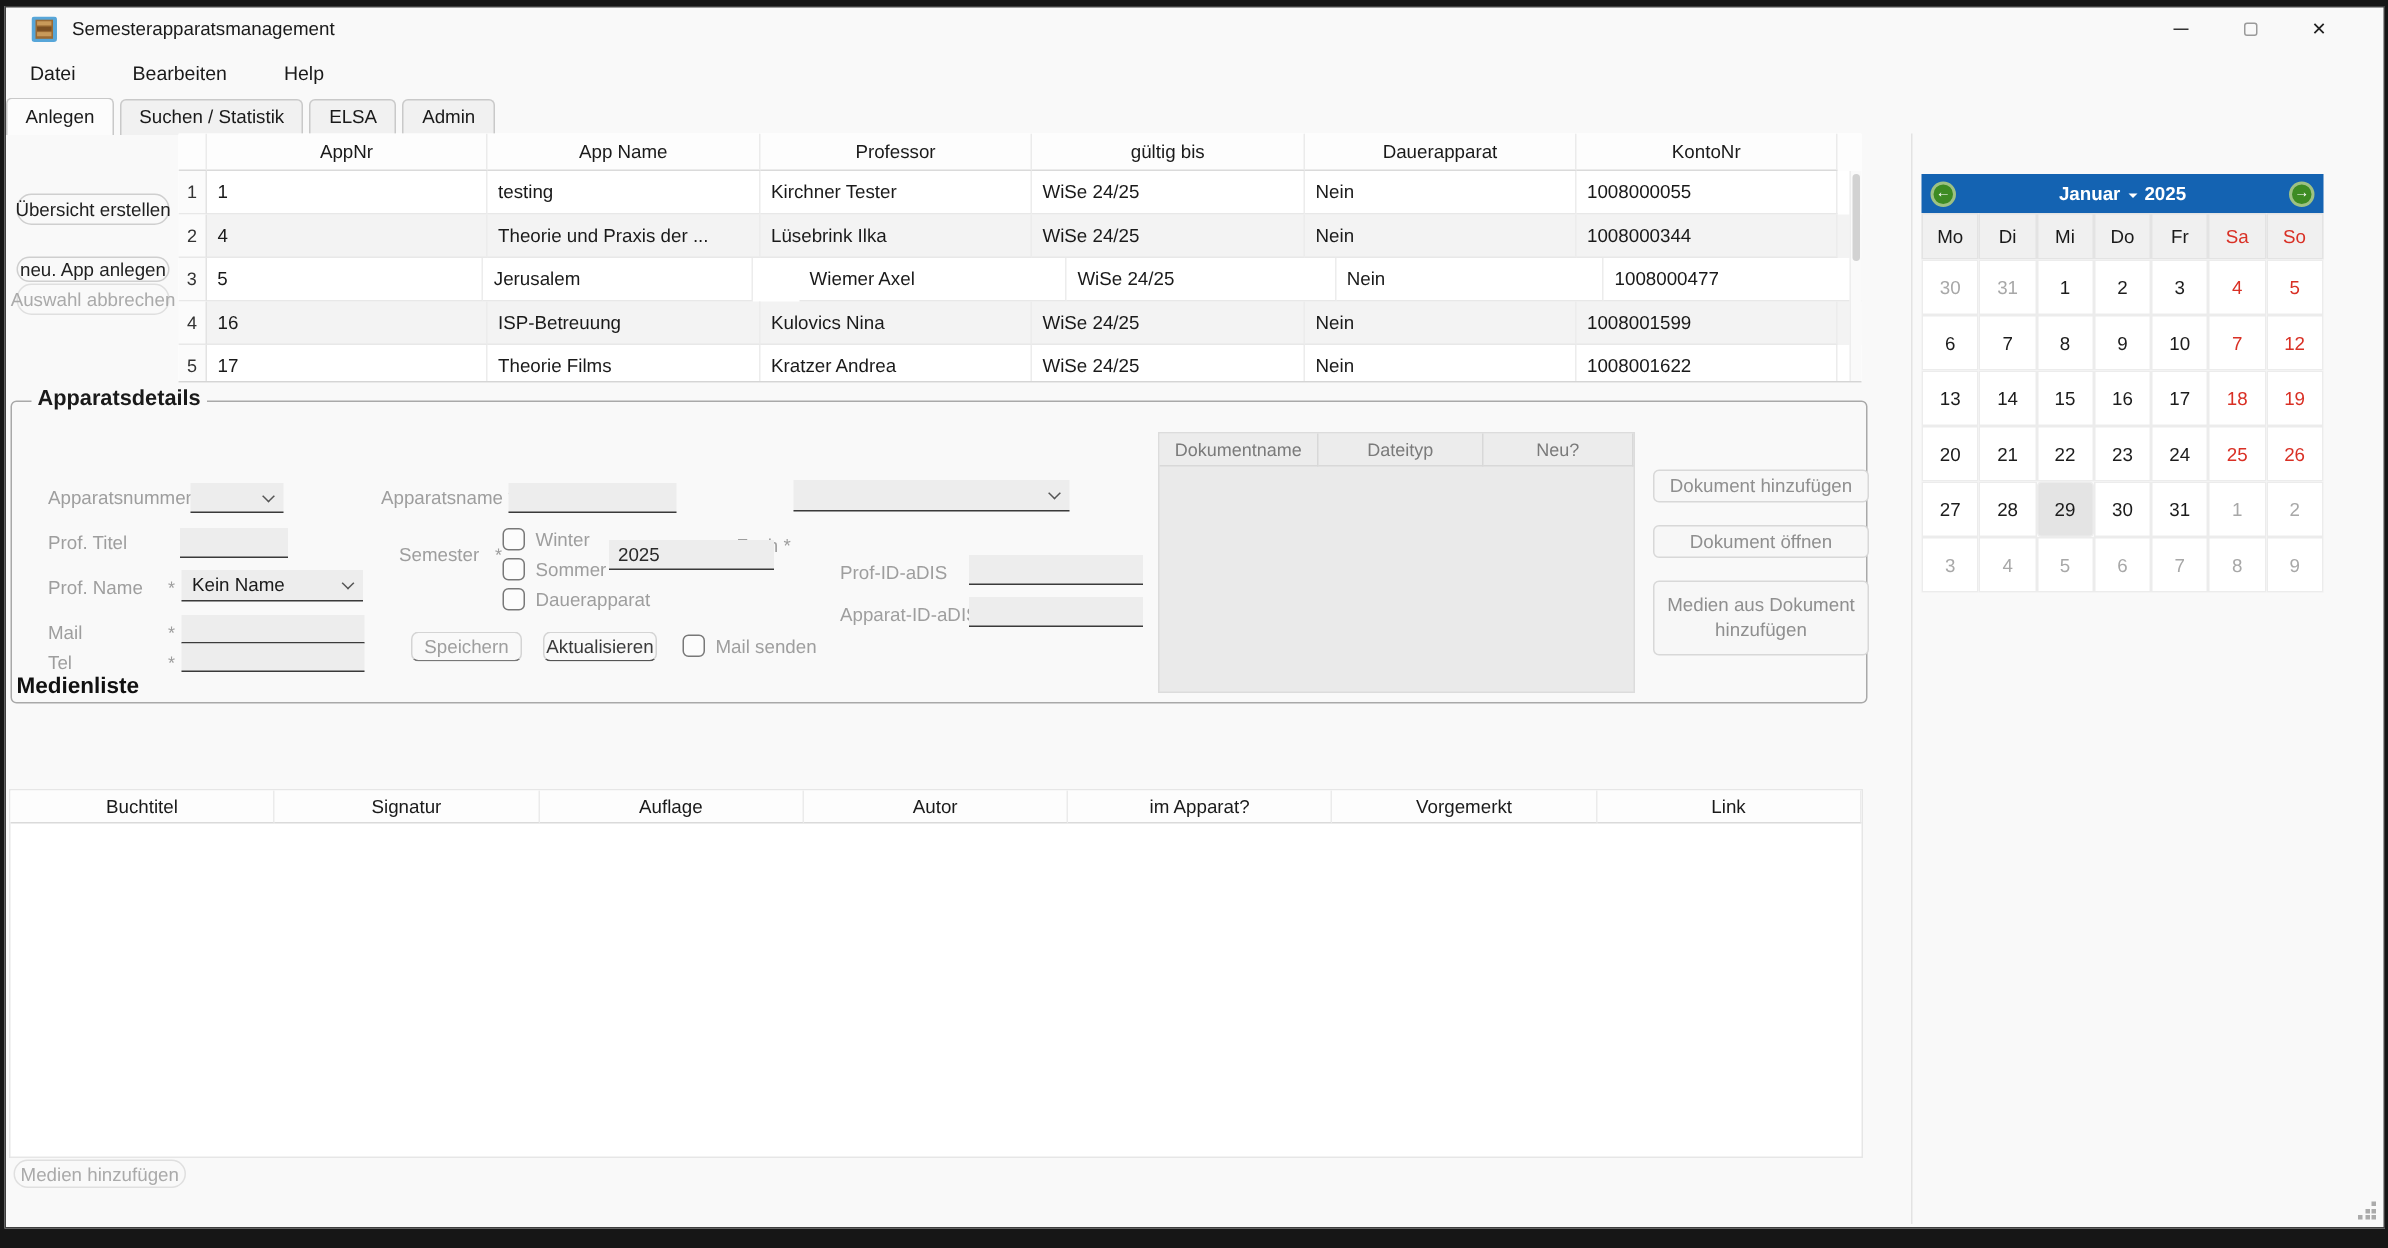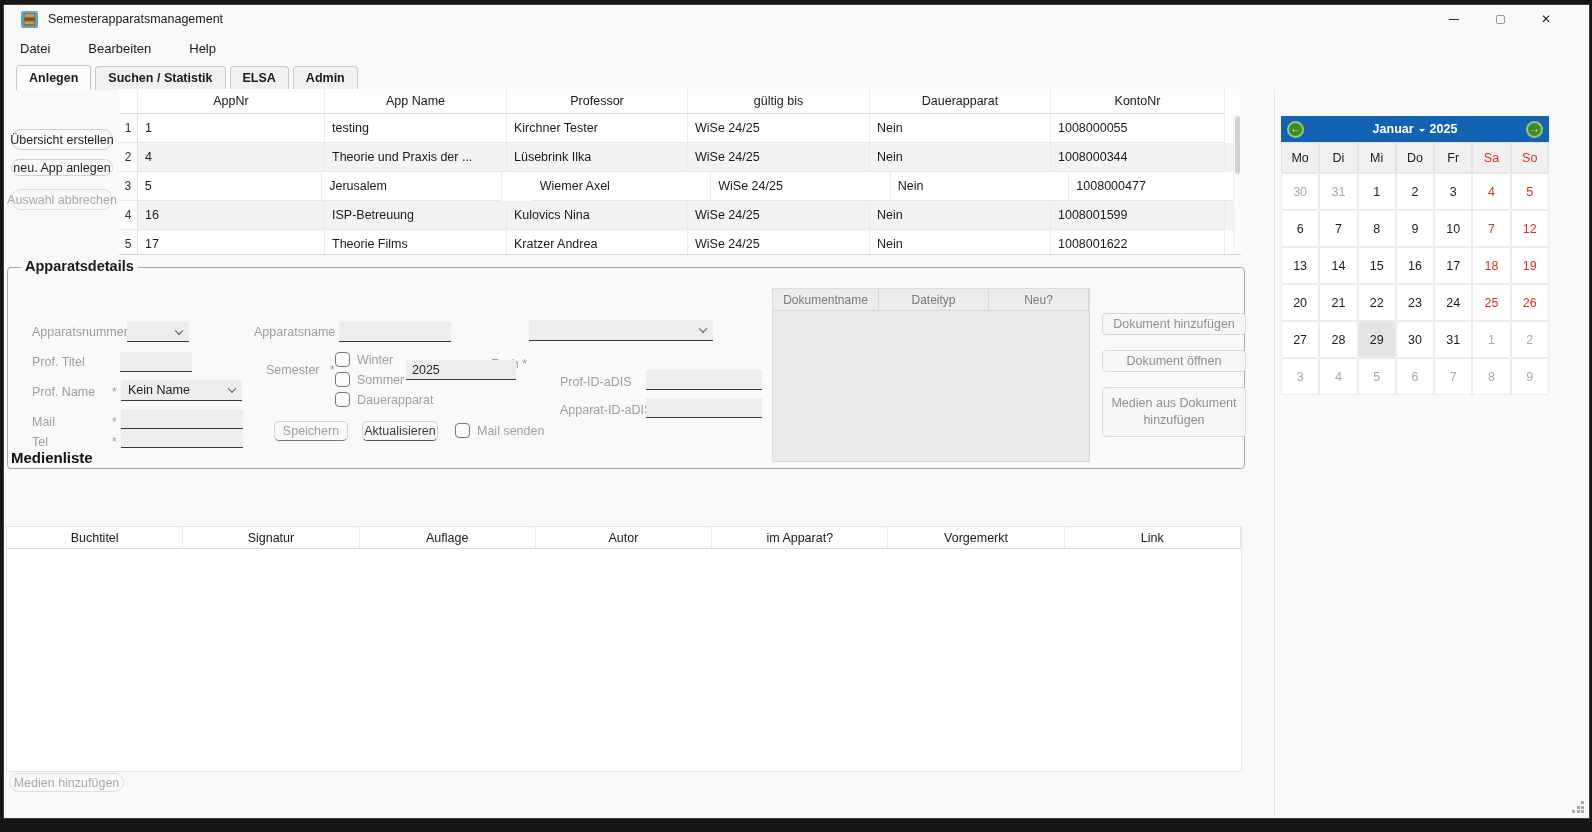--- a/index.html
+++ b/index.html
@@ -14,21 +14,21 @@
   .win-btn{width:46px;height:28px;display:flex;align-items:center;justify-content:center;}
   .min-glyph{width:10px;height:1px;background:#333;display:block;}
   .max-glyph{width:9px;height:9px;border:1px solid #9a9a9a;border-radius:2px;display:block;}
   .close-glyph{font-size:12px;color:#1f1f1f;line-height:1;}
 
   
   .menubar{position:absolute;top:28px;left:0;right:0;height:30px;display:flex;align-items:center;padding-left:6px;}
   .menu-item{font-size:13px;color:#1a1a1a;padding:5px 10px;margin-right:18px;cursor:default;}
 
   
-  .tabbar{position:absolute;top:58px;left:0;right:0;height:27px;display:flex;align-items:flex-end;padding-left:12px;font-weight:bold;}
+  .tabbar{position:absolute;top:58px;left:0;right:0;height:27px;display:flex;align-items:flex-end;padding-left:0;}
   .tab{font-size:12.5px;color:#1a1a1a;background:#f1f1f1;border:1px solid #c9c9c9;border-bottom:none;border-radius:4px 4px 0 0;padding:4px 12px 5px 12px;margin-right:4px;position:relative;}
   .tab.active{background:#fcfcfc;padding-top:5px;z-index:2;}
 
   
   .btn{position:absolute;display:flex;align-items:center;justify-content:center;font-size:12.5px;color:#1f1f1f;background:#f9f9f9;border:1px solid #cfcfcf;border-radius:10px;white-space:nowrap;cursor:default;}
   .btn.disabled{color:#aaaaaa;border-color:#dfdfdf;}
 
   
   .apps-table{position:absolute;left:115px;top:84px;width:1122px;height:166px;background:#fff;overflow:hidden;border-bottom:1px solid #d5d5d5;font-size:12.5px;}
   .apps-head{display:flex;height:25px;background:#fdfdfd;}
@@ -121,21 +121,21 @@
     </div>
   <div class="tabbar" id="tabbar">
       <div class="tab active">Anlegen</div>
       <div class="tab">Suchen / Statistik</div>
       <div class="tab">ELSA</div>
       <div class="tab">Admin</div>
     </div>
 
   <div id="sidebar">
       <div class="btn" style="left: 7px; top: 124px; width: 102px; height: 21px;">Übersicht erstellen</div>
-      <div class="btn" style="left: 7px; top: 154px; width: 102px; height: 17px;">neu. App anlegen</div>
+      <div class="btn" style="left: 7px; top: 166px; width: 102px; height: 17px;">neu. App anlegen</div>
       <div class="btn disabled" style="left: 7px; top: 184px; width: 102px; height: 21px;">Auswahl abbrechen</div>
     </div>
 
   <div class="apps-table">
     <div class="apps-head" id="apps-head">
         <div class="hcell" style="width: 19px;"></div>
         <div class="hcell" style="width: 187px;">AppNr</div>
         <div class="hcell" style="width: 182px;">App Name</div>
         <div class="hcell" style="width: 181px;">Professor</div>
         <div class="hcell" style="width: 182px;">gültig bis</div>

